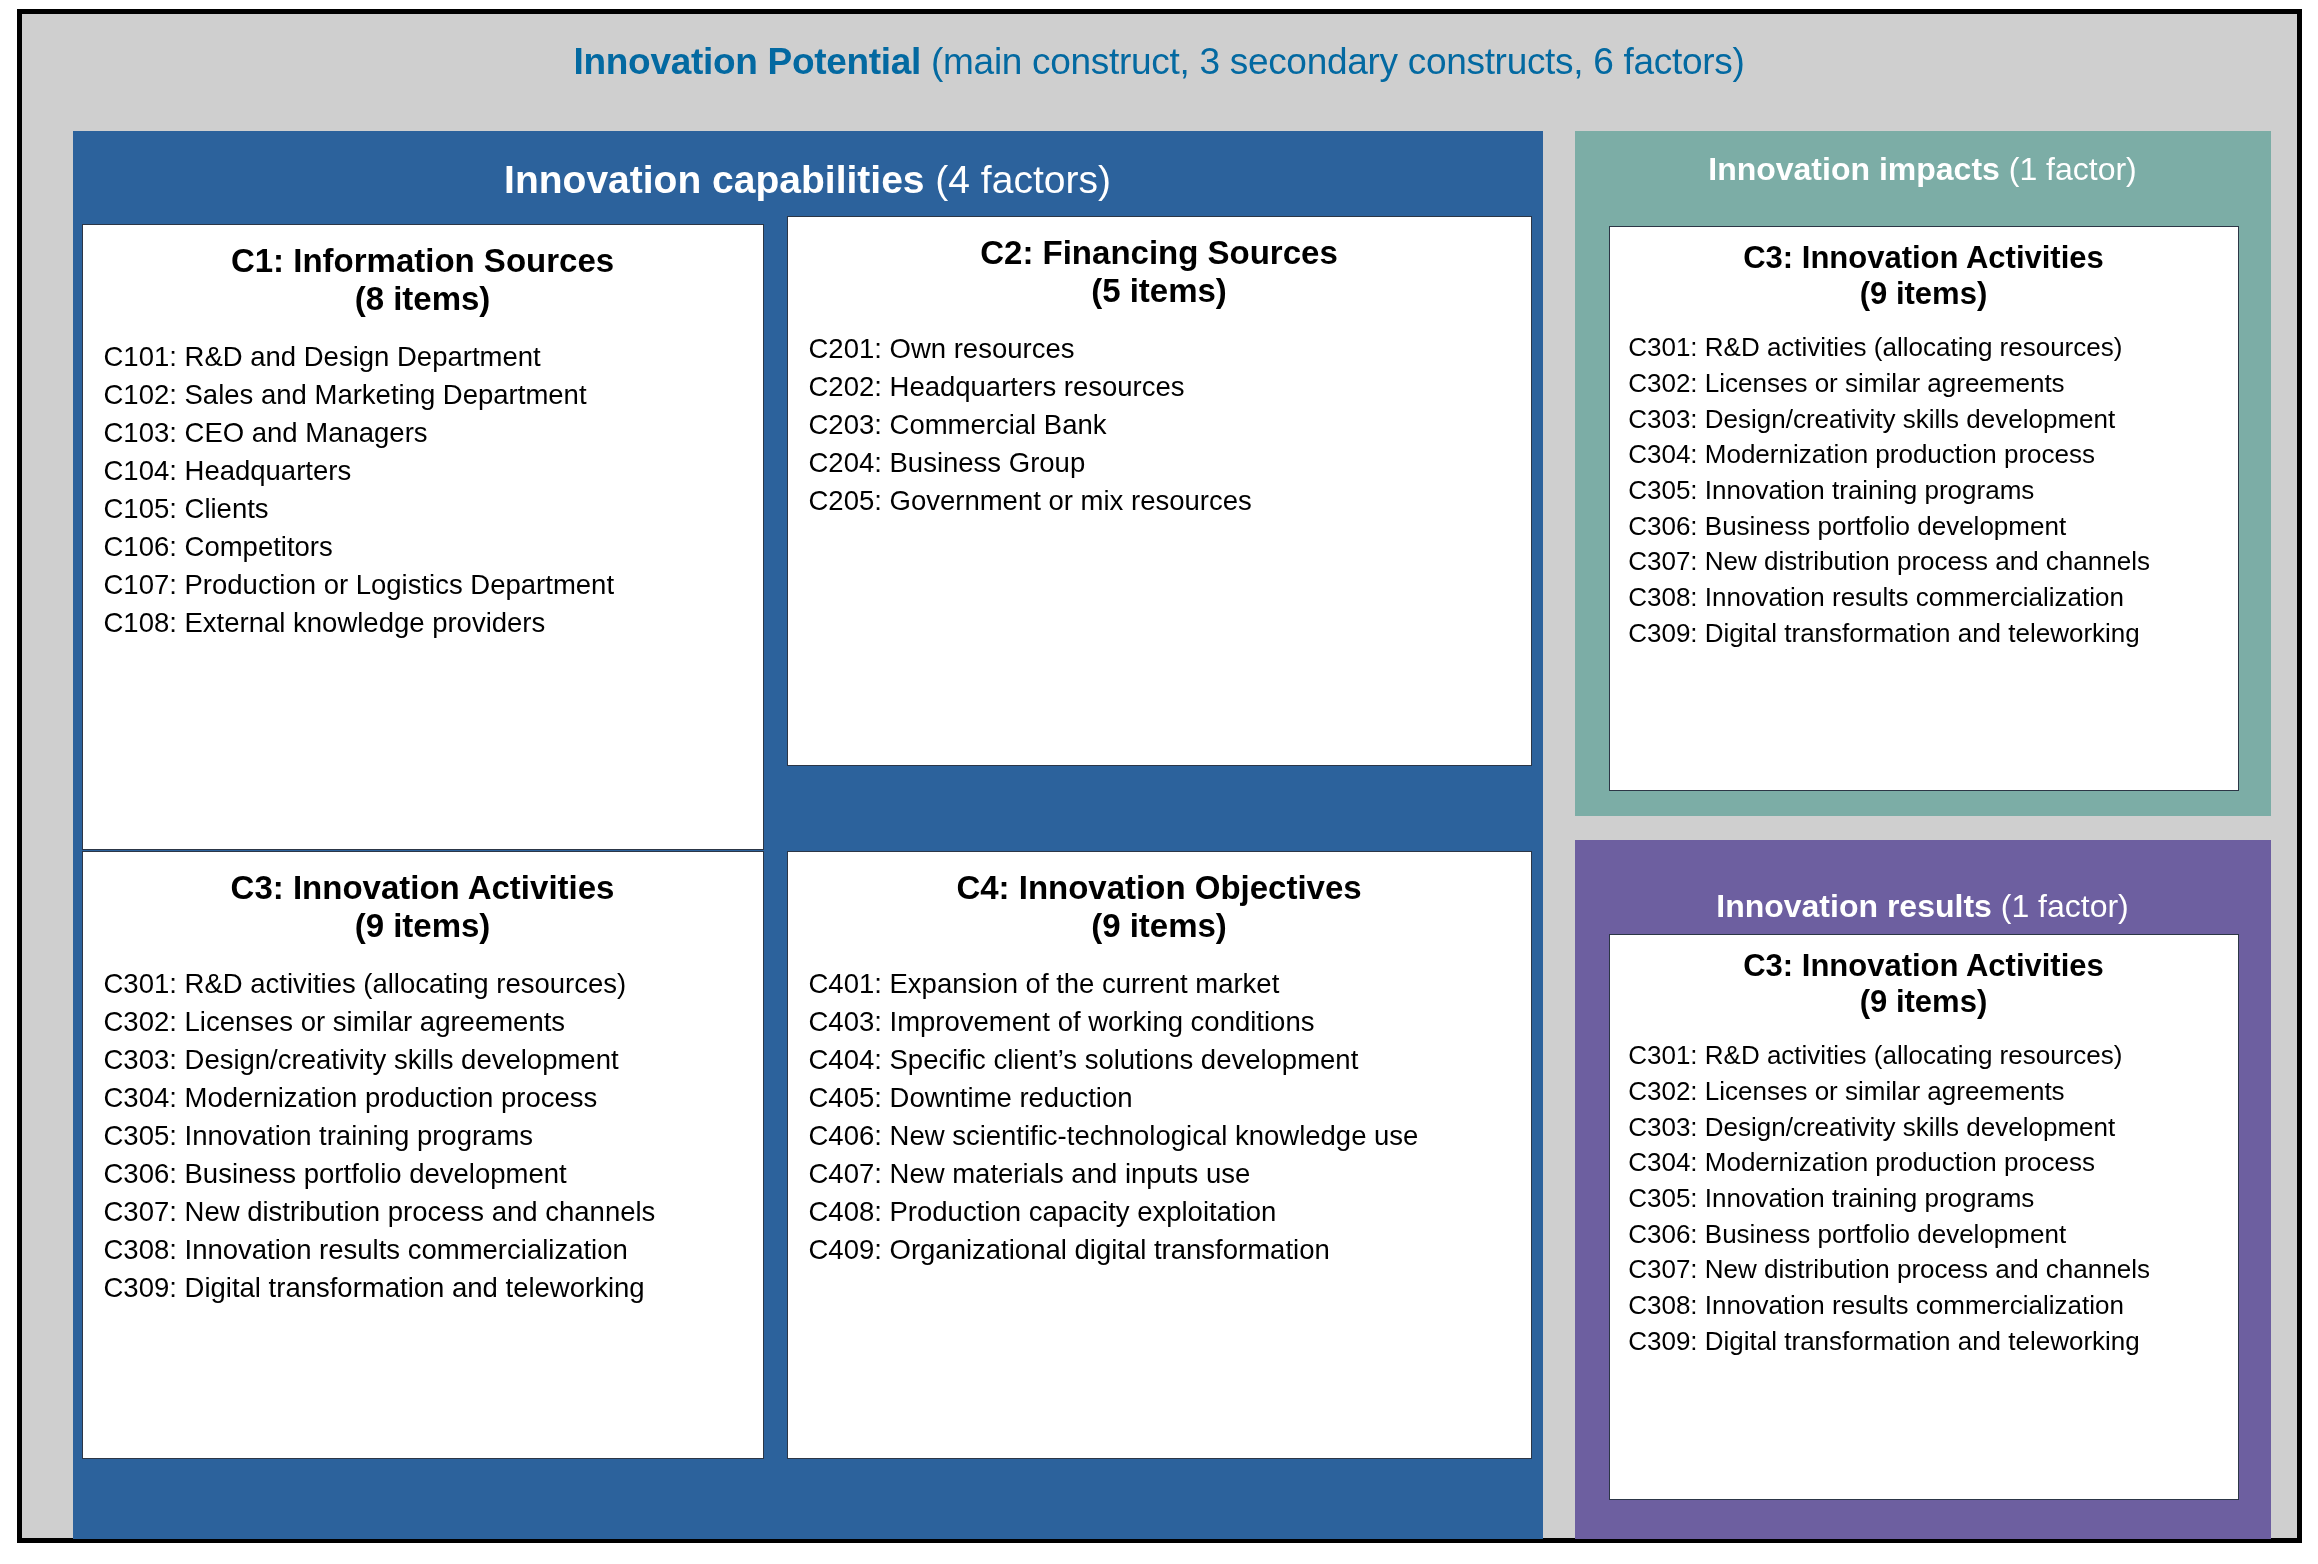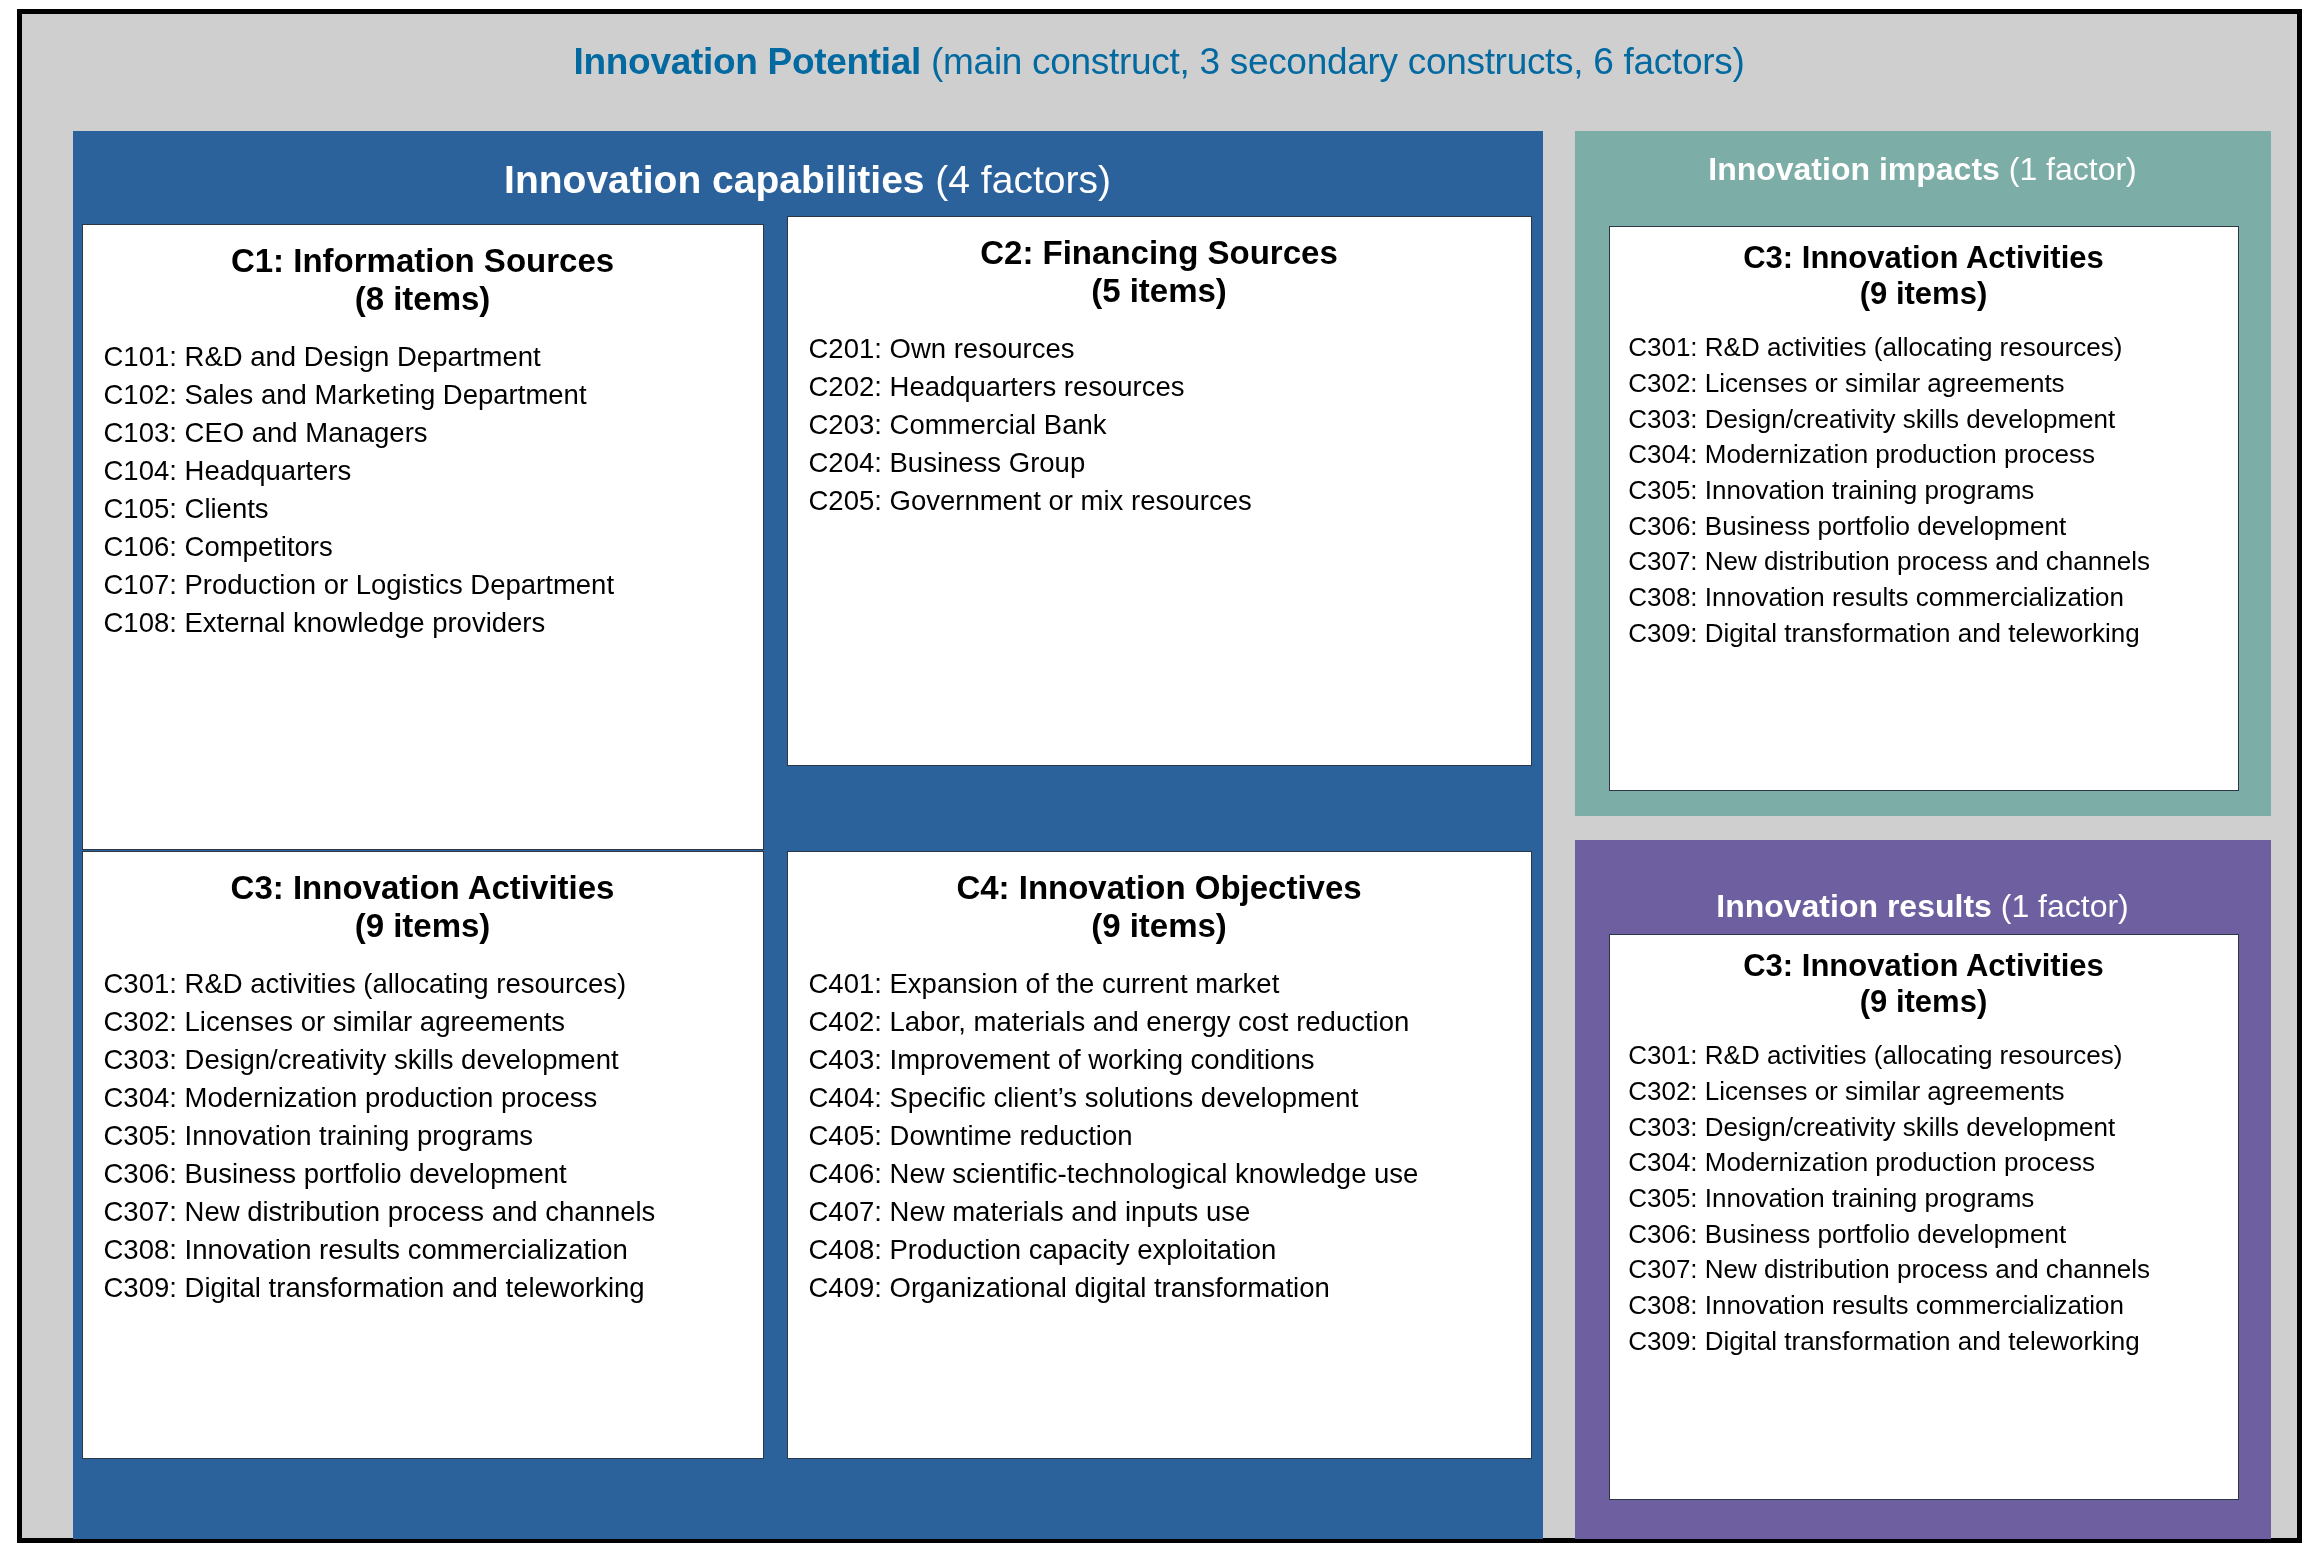--- a/index.html
+++ b/index.html
@@ -287,21 +287,20 @@
       </div>
     </div>
 
     <div class="card card-c4">
       <div class="card-title">
         <div>C4: Innovation Objectives</div>
         <div>(9 items)</div>
       </div>
       <div class="card-items">
         <div class="item">C401: Expansion of the current market</div>
-        <div class="item">C402: Labor, materials and energy cost reduction</div>
         <div class="item">C403: Improvement of working conditions</div>
         <div class="item">C404: Specific client’s solutions development</div>
         <div class="item">C405: Downtime reduction</div>
         <div class="item">C406: New scientific-technological knowledge use</div>
         <div class="item">C407: New materials and inputs use</div>
         <div class="item">C408: Production capacity exploitation</div>
         <div class="item">C409: Organizational digital transformation</div>
       </div>
     </div>
 

